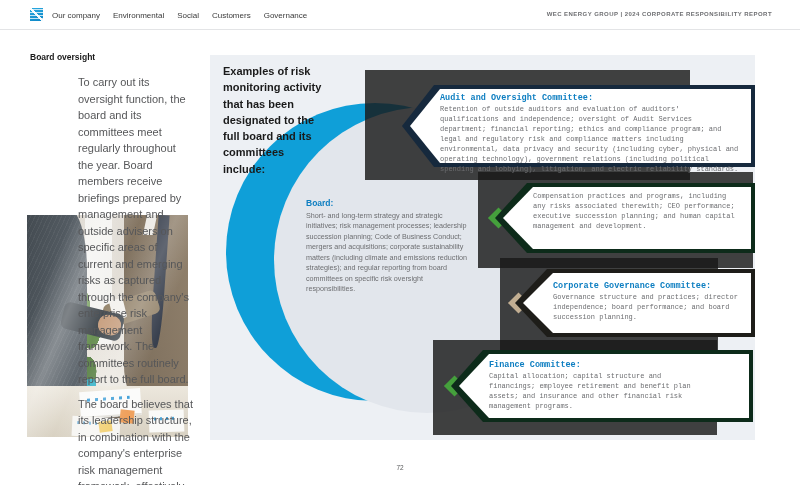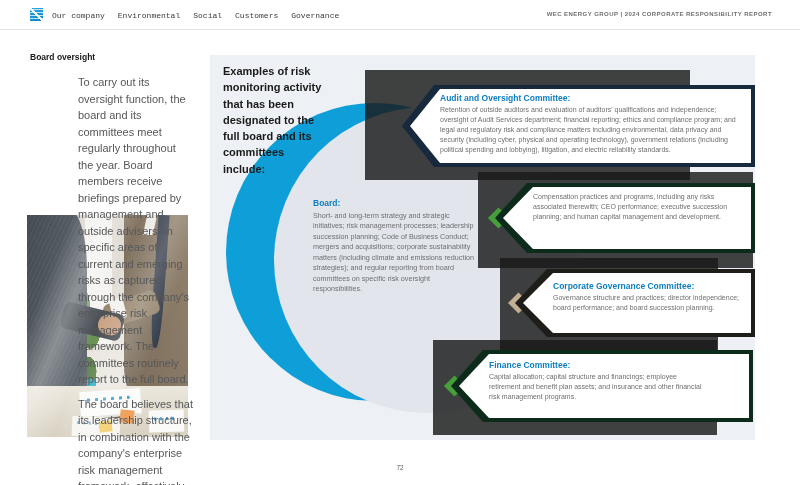--- a/index.html
+++ b/index.html
@@ -8,21 +8,21 @@
 
   
   .header { position:absolute; left:0; top:0; width:800px; height:30px;
     background:#fff; border-bottom:1px solid #e3e4e6; z-index:50; }
   .logo { position:absolute; left:30px; top:8px; width:13px; height:13px;
     background:linear-gradient(160deg,#2aa9e0 0%,#0c86c6 100%); }
   .logo:after { content:""; position:absolute; inset:0;
     background:
       linear-gradient(45deg, transparent 46%, rgba(255,255,255,.95) 46%, rgba(255,255,255,.95) 54%, transparent 54%),
       repeating-linear-gradient(0deg, transparent 0 2px, rgba(255,255,255,.75) 2px 3px); }
-  .nav { position:absolute; left:52px; top:0; height:30px; display:flex; align-items:center; gap:13px;font-family:Liberation Mono, monospace; }
+  .nav { position:absolute; left:52px; top:0; height:30px; display:flex; align-items:center; gap:13px; }
   .nav span { font-size:8px; color:#3a3a3a; cursor:pointer; }
   .report-title { position:absolute; right:28px; top:11px; font-size:6px;
     color:#6d6e71; letter-spacing:.45px; font-weight:bold; }
 
   
   .leftcol { position:absolute; left:30px; top:52px; width:163px; z-index:5; }
   .leftcol h3 { font-size:8.5px; color:#1a1a1a; margin-bottom:12px; }
   .leftcol p { font-size:11px; line-height:1.5; color:#565759; margin-bottom:8px;margin-left:48px; }
 
   
@@ -76,21 +76,21 @@
 
   
   .panel { position:absolute; left:210px; top:55px; width:545px; height:385px;
     background:var(--panel-gray); z-index:1; }
   .intro { position:absolute; left:13px; top:8px; width:102px; font-size:11px;
     font-weight:bold; color:#1a1a1a; line-height:1.48; }
   .circle-blue { position:absolute; left:16px; top:48px; width:298px; height:298px;
     border-radius:50%; background:var(--brand-blue); }
   .circle-gray { position:absolute; left:64px; top:52px; width:306px; height:306px;
     border-radius:50%; background:var(--circle-gray); }
-  .board-text { position:absolute; left:103px; top:143px; width:164px; }
+  .board-text { position:absolute; left:96px; top:143px; width:164px; }
   .board-text h4 { font-size:8.5px; color:var(--title-blue); margin-bottom:3px; }
   .board-text p { font-size:7.2px; line-height:1.45; color:#6d6e71; }
 
   .crect { position:absolute; background:rgba(24,24,24,.82); }
   .r1 { left:155px; top:15px;  width:325px; height:110px; }
   .r2 { left:268px; top:117px; width:275px; height:96px; }
   .r3 { left:290px; top:203px; width:218px; height:94px; }
   .r4 { left:223px; top:285px; width:284px; height:95px; }
 
   .chev-wrap { position:absolute; }
@@ -103,21 +103,21 @@
   .tip-green { background:var(--bright-green-tip); }
   .tip-tan { background:var(--tan-tip); }
   .chev { position:absolute; inset:0;
     clip-path:polygon(0 50%, 32px 0, 100% 0, 100% 100%, 32px 100%); }
   .c1 .chev { background:var(--navy-accent); }
   .c2 .chev { background:var(--green-accent); }
   .c3 .chev { background:var(--dark-neutral-accent); }
   .c4 .chev { background:var(--green-accent); }
   .chev-inner { position:absolute; inset:4px; background:#fff;
     clip-path:polygon(4px 50%, 34px 0, 100% 0, 100% 100%, 34px 100%); }
-  .ctext { position:absolute; inset:0; padding:7px 10px 6px 38px; }
+  .ctext { position:absolute; inset:0; padding:7px 10px 6px 38px;font-family:Liberation Mono, monospace; }
   .ctext h4 { font-size:8.5px; color:var(--title-blue); margin-bottom:2px; }
   .ctext p { font-size:7px; line-height:1.42; color:#6d6e71; }
   .c1 .ctext { padding-top:8px; } .c1 .ctext p { width:300px; }
   .c2 .ctext { padding-top:9px; } .c2 .ctext p { width:203px; }
   .c3 .ctext { padding-top:12px; } .c3 .ctext p { width:200px; }
   .c4 .ctext { padding-top:10px; } .c4 .ctext p { width:218px; }
 
   .pagenum { position:absolute; left:0; right:0; bottom:14px; text-align:center;
     font-size:6.5px; color:#58595b; z-index:5; }
 </style>

